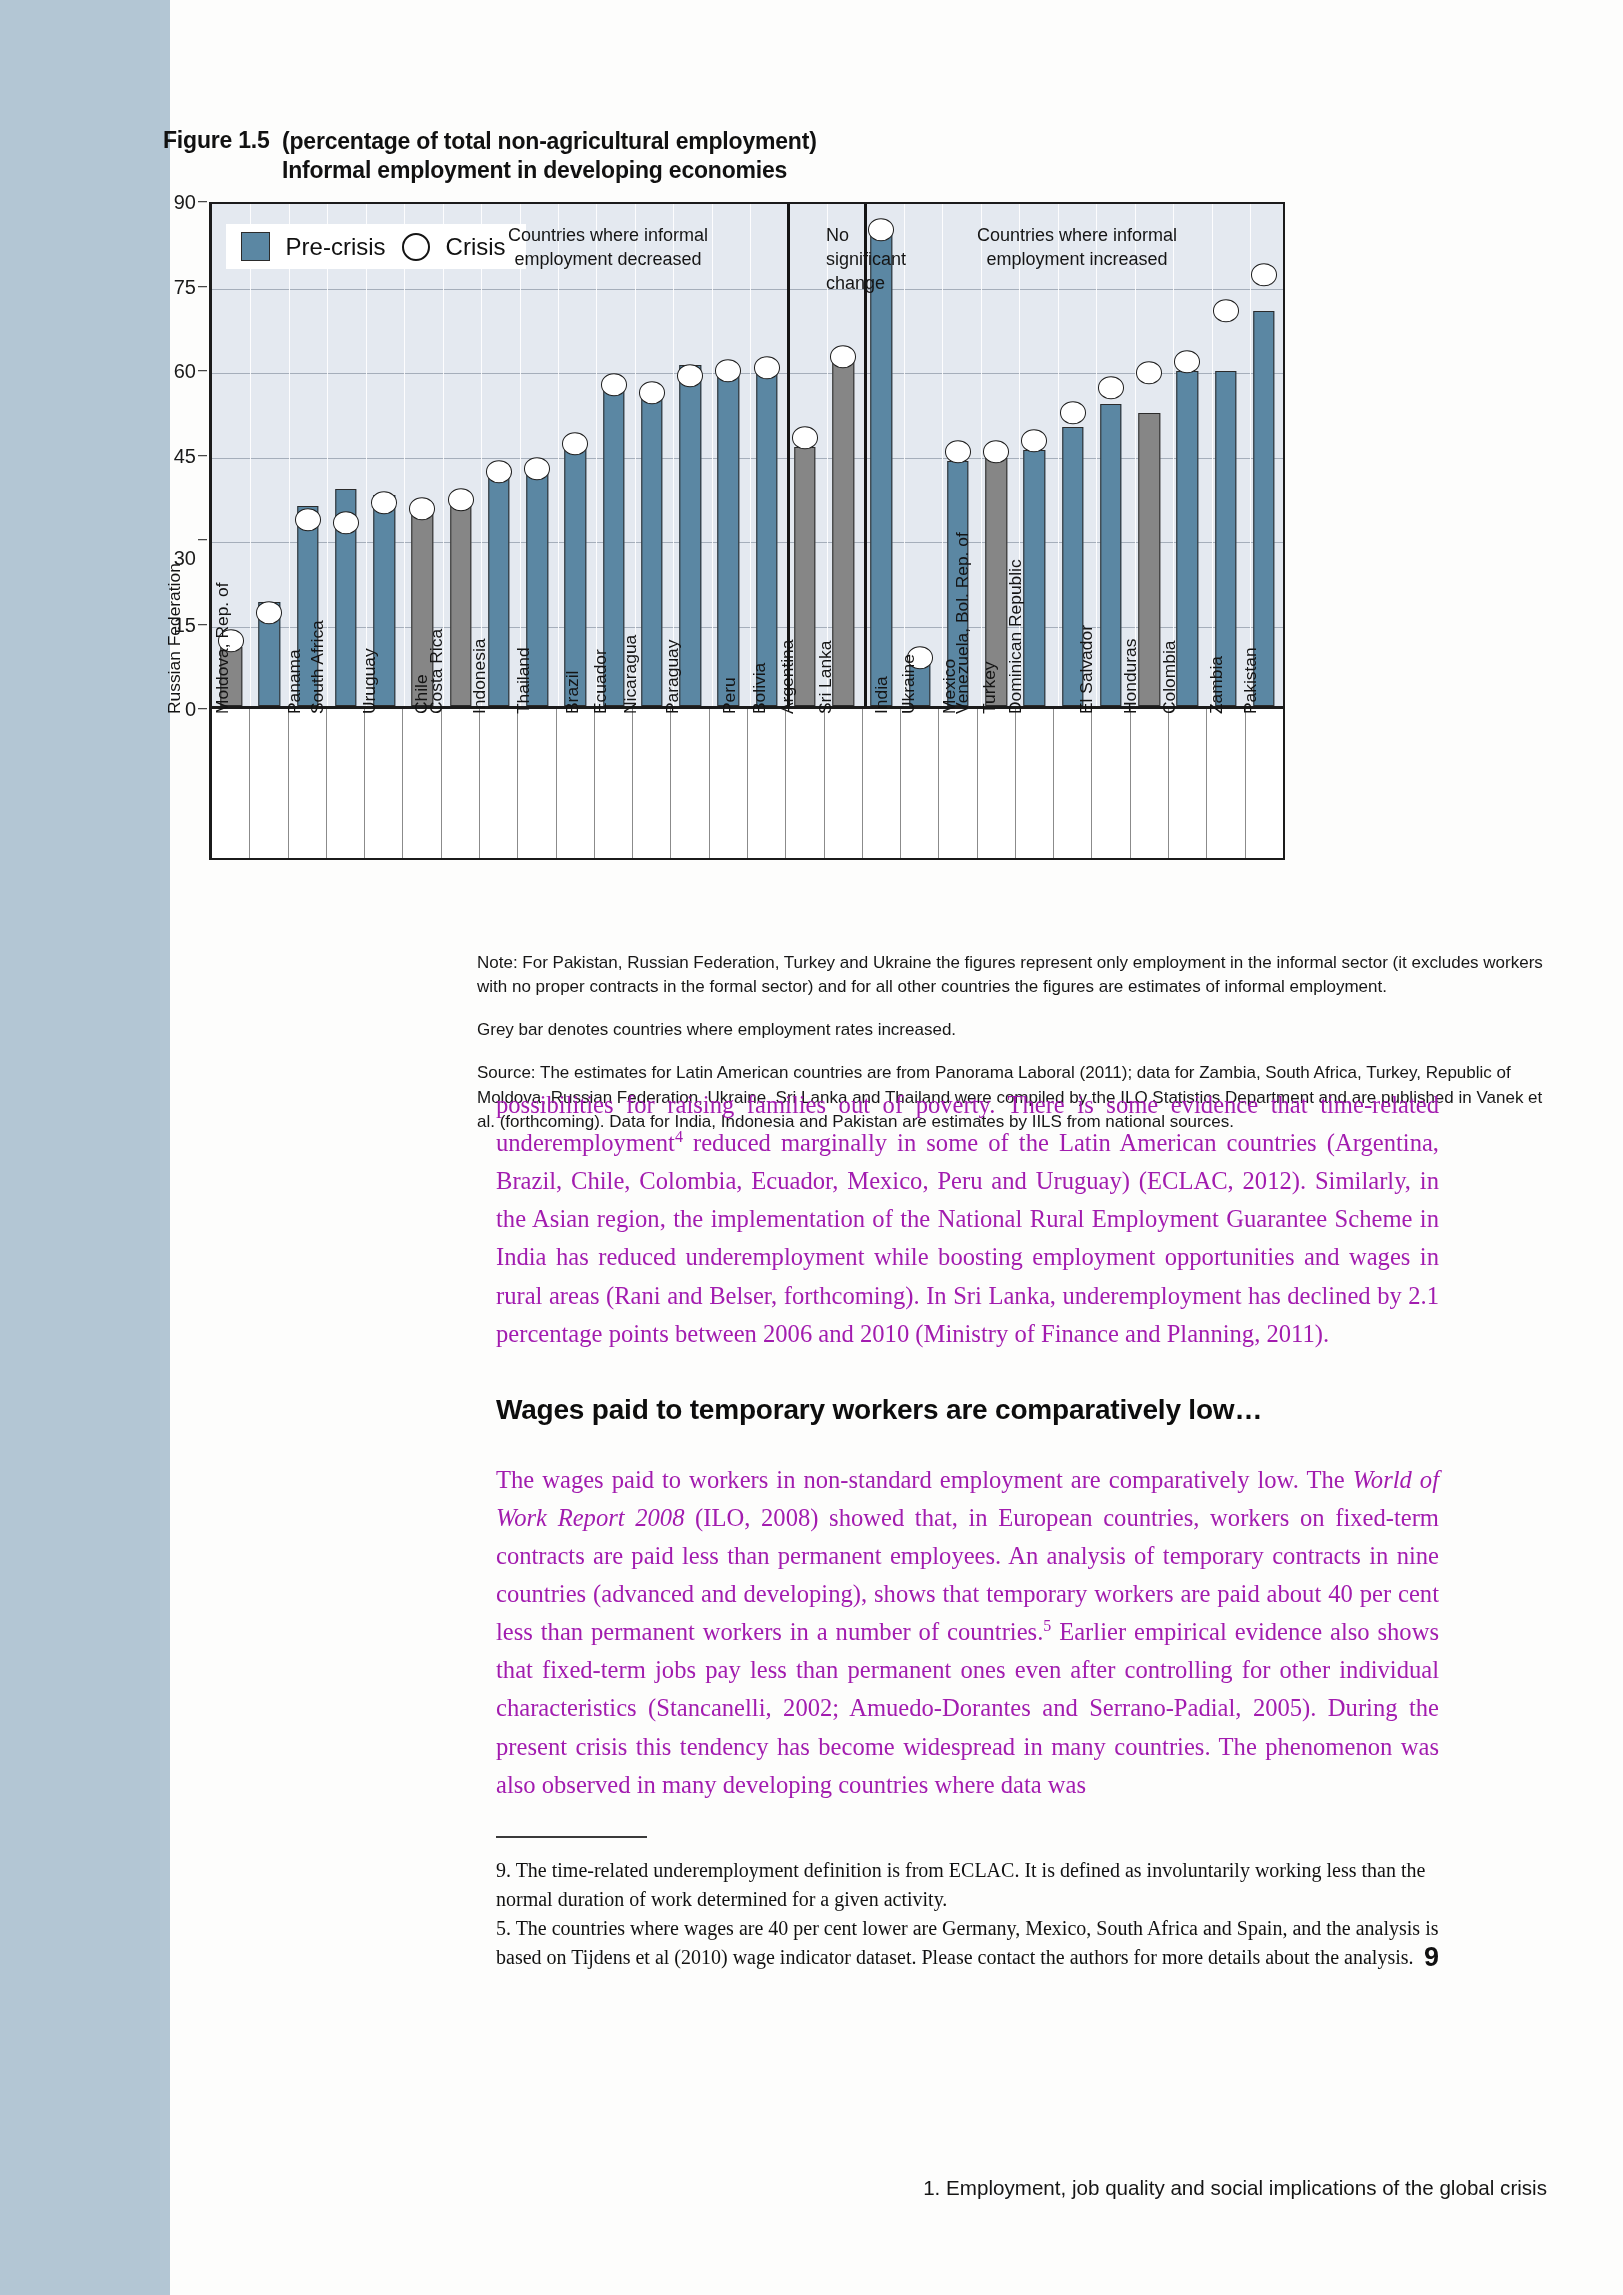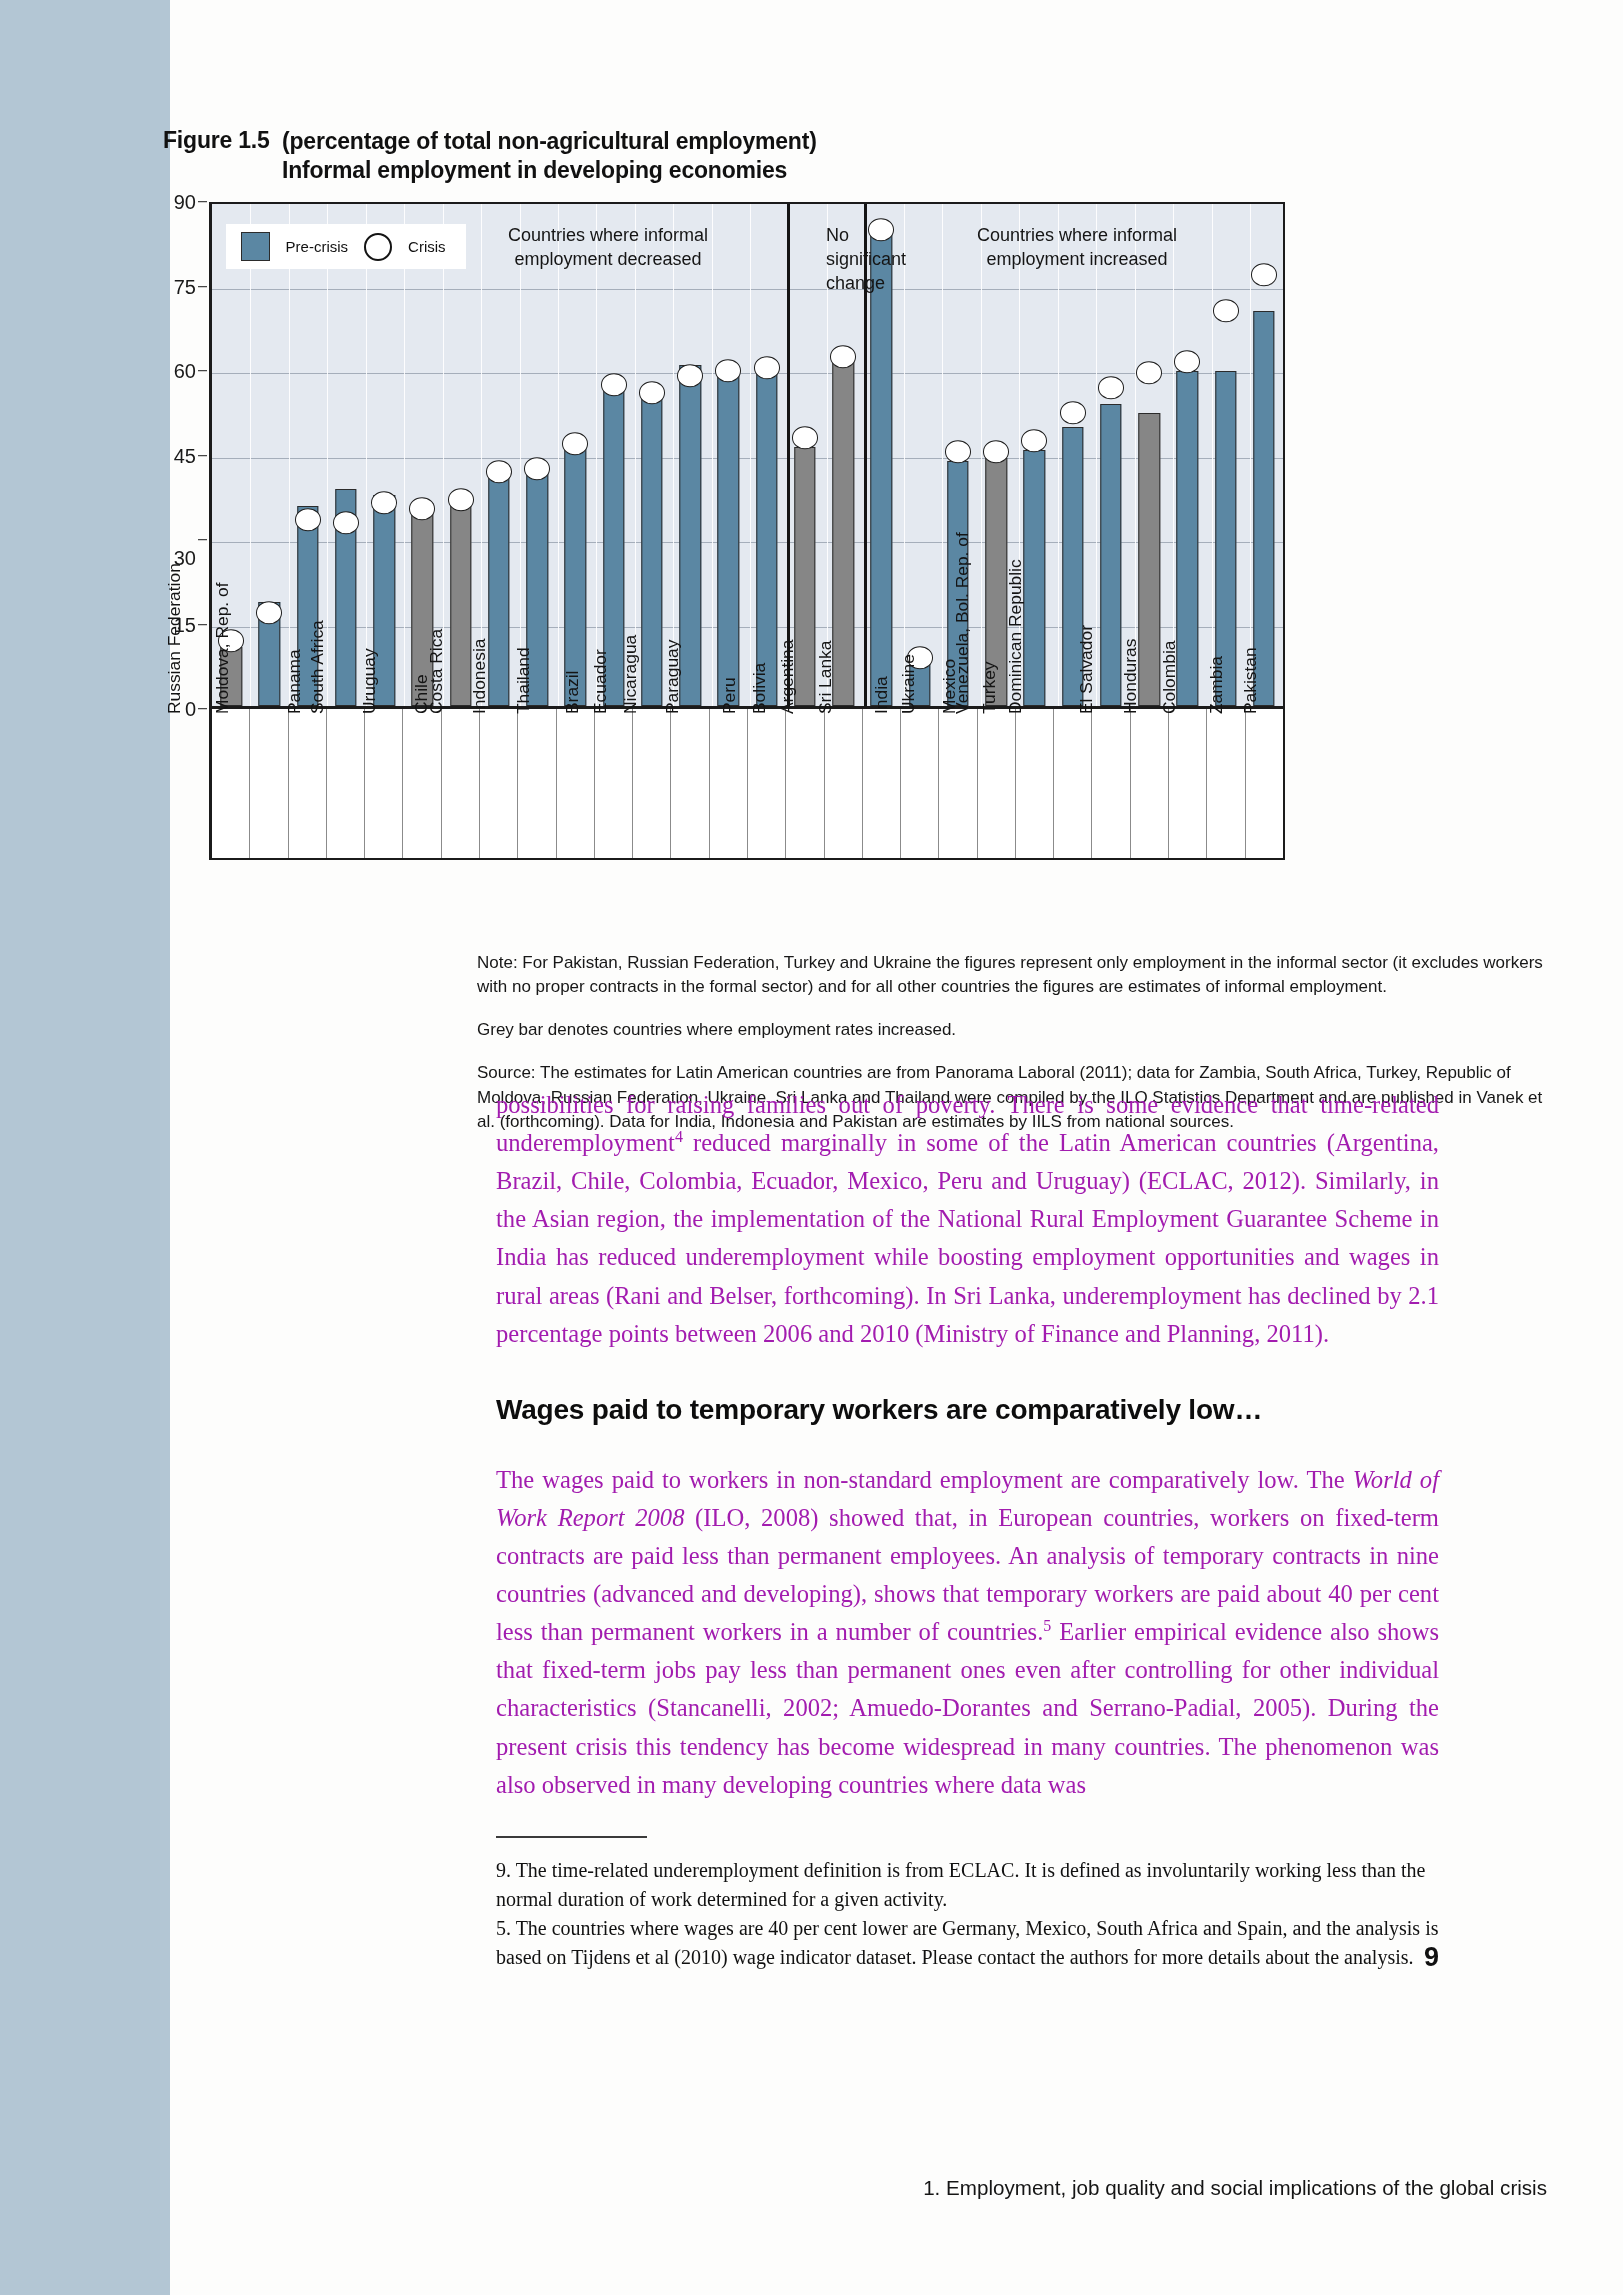--- a/index.html
+++ b/index.html
@@ -80,21 +80,21 @@
 
   
   #legend{
     position:absolute;left:14.3px;top:20.6px;
     background:#ffffff;padding:8px 20.6px 8px 14.3px;
     display:flex;align-items:center;gap:16px;
   }
   #legend .sw{width:27px;height:27px;background:#5b87a3;border:1.6px solid #2b2b2b;}
   #legend .ci{width:24px;height:24px;border-radius:50%;border:2.4px solid #141414;background:#fff;}
   #legend .lbl{
-    font-family:"Liberation Sans", sans-serif;font-size:15px;color:#111;
+    font-family:"Liberation Sans", sans-serif;font-size:24px;color:#111;
   }
 
   .panel-note{
     position:absolute;
     font-family:"Liberation Sans", sans-serif;
     font-size:18px;color:#151515;line-height:1.32;text-align:center;
     white-space:pre-line;
   }
   .panel-note.left-al{text-align:left;margin-left:28px;}
 

